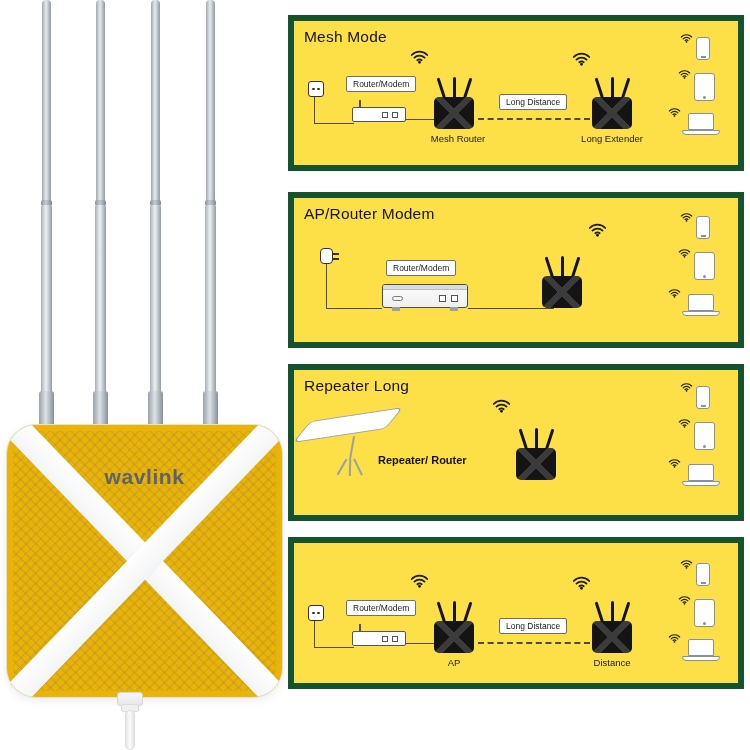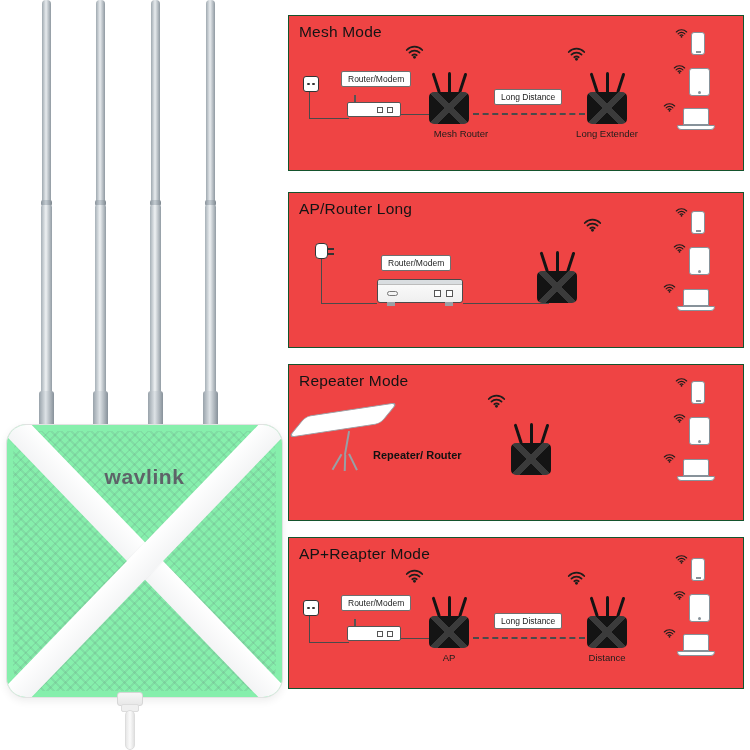--- a/index.html
+++ b/index.html
@@ -11,40 +11,40 @@
   .antenna{position:absolute;top:0;width:11px;height:430px}
   .ant-upper{position:absolute;left:1px;top:0;width:9px;height:205px;border-radius:4px 4px 2px 2px;
     background:linear-gradient(90deg,#9fa9b0,#e7ebee 45%,#8f99a1)}
   .ant-band{position:absolute;left:0;top:200px;width:11px;height:6px;border-radius:2px;
     background:linear-gradient(90deg,#8a949c,#c3cbd1 45%,#7d878f)}
   .ant-lower{position:absolute;left:0;top:205px;width:11px;height:188px;border-radius:2px;
     background:linear-gradient(90deg,#a6b0b7,#eef1f3 45%,#929ca4)}
   .ant-joint{position:absolute;left:-2px;top:391px;width:15px;height:37px;border-radius:3px;
     background:linear-gradient(90deg,#98a2aa,#dde2e6 45%,#87919a)}
 
-  #device{position:absolute;left:6px;top:424px;width:277px;height:274px;border-radius:20px;
-    background:#86efac;border:1px solid #e2e2e2;box-shadow:0 3px 8px rgba(0,0,0,.07);overflow:hidden}
+  #device{position:absolute;left:6px;top:424px;width:277px;height:274px;border-radius:30px;
+    background:#eab308;border:1px solid #e2e2e2;box-shadow:0 3px 8px rgba(0,0,0,.07);overflow:hidden}
   #device .tex{position:absolute;inset:6px;border-radius:24px;z-index:1;
     background:repeating-linear-gradient(45deg,rgba(90,98,104,.12) 0 2px,transparent 2px 7px),
                repeating-linear-gradient(-45deg,rgba(90,98,104,.12) 0 2px,transparent 2px 7px)}
   #device .xbar{position:absolute;left:50%;top:50%;width:380px;height:26px;margin:-13px 0 0 -190px;z-index:2;
     background:linear-gradient(#ffffff,#f3f4f5);box-shadow:0 0 0 1px rgba(0,0,0,.02)}
   #device .xbar.a{transform:rotate(46deg)}
   #device .xbar.b{transform:rotate(-46deg)}
   #logo{position:absolute;top:40px;left:0;width:100%;text-align:center;z-index:5;
     font-size:21px;font-weight:bold;color:#5d6368;letter-spacing:.6px}
   #gland{position:absolute;left:117px;top:692px;width:26px;height:14px;border-radius:3px;
     background:linear-gradient(#f7f7f7,#e7e7e7);border:1px solid #d6d6d6}
   #nut{position:absolute;left:121px;top:704px;width:18px;height:8px;border-radius:2px;
     background:#efefef;border:1px solid #dcdcdc}
   #cable{position:absolute;left:125px;top:710px;width:10px;height:40px;border-radius:5px;
     background:linear-gradient(90deg,#e7e7e7,#fbfbfb 50%,#e2e2e2);border:1px solid #ddd}
 
   
-  .panel{position:absolute;left:288px;width:456px;border:1px solid #14532d;background:#ef4444}
+  .panel{position:absolute;left:288px;width:456px;border:6px solid #14532d;background:#fde047}
   .panel-title{position:absolute;left:10px;top:7px;font-size:15.5px;font-weight:500;color:#141414;letter-spacing:.2px}
   .lblbox{position:absolute;border:1px solid #6f6f6f;border-radius:2px;background:#fff;
     font-size:8.5px;color:#222;padding:2px 6px;white-space:nowrap;z-index:3}
   .dash{position:absolute;border-top:2px dashed #4a4a4a;height:0}
   .wire{position:absolute;background:#4a4a4a}
   .wire.h{height:1.3px}
   .wire.v{width:1.3px}
   .dev-label{position:absolute;font-size:9.5px;color:#1d1d1b;text-align:center;white-space:nowrap}
 
   
@@ -168,21 +168,21 @@
         <path class="ws" d="M5.6 11A9 9 0 0 1 18.4 11"></path>
         <path class="ws" d="M9.2 14.2A4.5 4.5 0 0 1 14.8 14.2"></path>
         <circle cx="12" cy="16.8" r="1.8" fill="#1d1d1b"></circle>
       </svg>
     <div class="ap" style="left:140px;top:56px">
       <div class="ap-ant l"></div>
       <div class="ap-ant m"></div>
       <div class="ap-ant r"></div>
       <div class="ap-box"></div>
     </div>
-    <div class="dev-label" style="left:120px;top:112px;width:104px">Mesh Router</div>
+    <div class="dev-label" style="left:112px;top:112px;width:104px">Mesh Router</div>
 
     <div class="dash" style="left:184px;top:97px;width:112px"></div>
     <div class="lblbox" style="left:205px;top:73px">Long Distance</div>
 
     <svg class="wifi" style="left:278px;top:30px" width="19" height="15" viewBox="0 0 24 19">
         <path class="ws" d="M2.2 7.6A13.5 13.5 0 0 1 21.8 7.6"></path>
         <path class="ws" d="M5.6 11A9 9 0 0 1 18.4 11"></path>
         <path class="ws" d="M9.2 14.2A4.5 4.5 0 0 1 14.8 14.2"></path>
         <circle cx="12" cy="16.8" r="1.8" fill="#1d1d1b"></circle>
       </svg>
@@ -214,21 +214,21 @@
         <path class="ws" d="M9.2 14.2A4.5 4.5 0 0 1 14.8 14.2"></path>
         <circle cx="12" cy="16.8" r="1.8" fill="#1d1d1b"></circle>
       </svg>
     <div class="laptop" style="left:388px;top:92px">
       <div class="scr"></div>
       <div class="base"></div>
     </div>
   </section>
 
   <section class="panel" style="top:192px;height:156px">
-    <h2 class="panel-title">AP/Router Long</h2>
+    <h2 class="panel-title">AP/Router Modem</h2>
 
     <div class="plug" style="left:26px;top:50px"></div>
     <div class="wire v" style="left:32px;top:66px;height:44px"></div>
     <div class="wire h" style="left:32px;top:110px;width:56px"></div>
 
     <div class="lblbox" style="left:92px;top:62px">Router/Modem</div>
     <div class="rb" style="left:88px;top:86px">
       <div class="cap"></div>
       <div class="oval"></div>
       <div class="port p1"></div>
@@ -271,21 +271,21 @@
         <path class="ws" d="M9.2 14.2A4.5 4.5 0 0 1 14.8 14.2"></path>
         <circle cx="12" cy="16.8" r="1.8" fill="#1d1d1b"></circle>
       </svg>
     <div class="laptop" style="left:388px;top:96px">
       <div class="scr"></div>
       <div class="base"></div>
     </div>
   </section>
 
   <section class="panel" style="top:364px;height:157px">
-    <h2 class="panel-title">Repeater Mode</h2>
+    <h2 class="panel-title">Repeater Long</h2>
 
     <div class="dish-face" style="left:14px;top:44px"></div>
     <div class="dish-mast" style="left:57px;top:66px"></div>
     <div class="dish-leg a" style="left:47px;top:88px"></div>
     <div class="dish-leg b" style="left:63px;top:88px"></div>
     <div class="dish-leg c" style="left:55px;top:90px"></div>
     <div class="source-label" style="left:84px;top:84px">Repeater/ Router</div>
 
     <svg class="wifi" style="left:198px;top:28px" width="19" height="15" viewBox="0 0 24 19">
         <path class="ws" d="M2.2 7.6A13.5 13.5 0 0 1 21.8 7.6"></path>
@@ -320,21 +320,20 @@
         <path class="ws" d="M9.2 14.2A4.5 4.5 0 0 1 14.8 14.2"></path>
         <circle cx="12" cy="16.8" r="1.8" fill="#1d1d1b"></circle>
       </svg>
     <div class="laptop" style="left:388px;top:94px">
       <div class="scr"></div>
       <div class="base"></div>
     </div>
   </section>
 
   <section class="panel" style="top:537px;height:152px">
-    <h2 class="panel-title">AP+Reapter Mode</h2>
 
     <div class="outlet" style="left:14px;top:62px"></div>
     <div class="wire v" style="left:20px;top:78px;height:26px"></div>
     <div class="wire h" style="left:20px;top:104px;width:40px"></div>
 
     <div class="lblbox" style="left:52px;top:57px">Router/Modem</div>
     <div class="rs" style="left:58px;top:88px">
       <div class="rant"></div>
       <div class="port p1"></div>
       <div class="port p2"></div>

